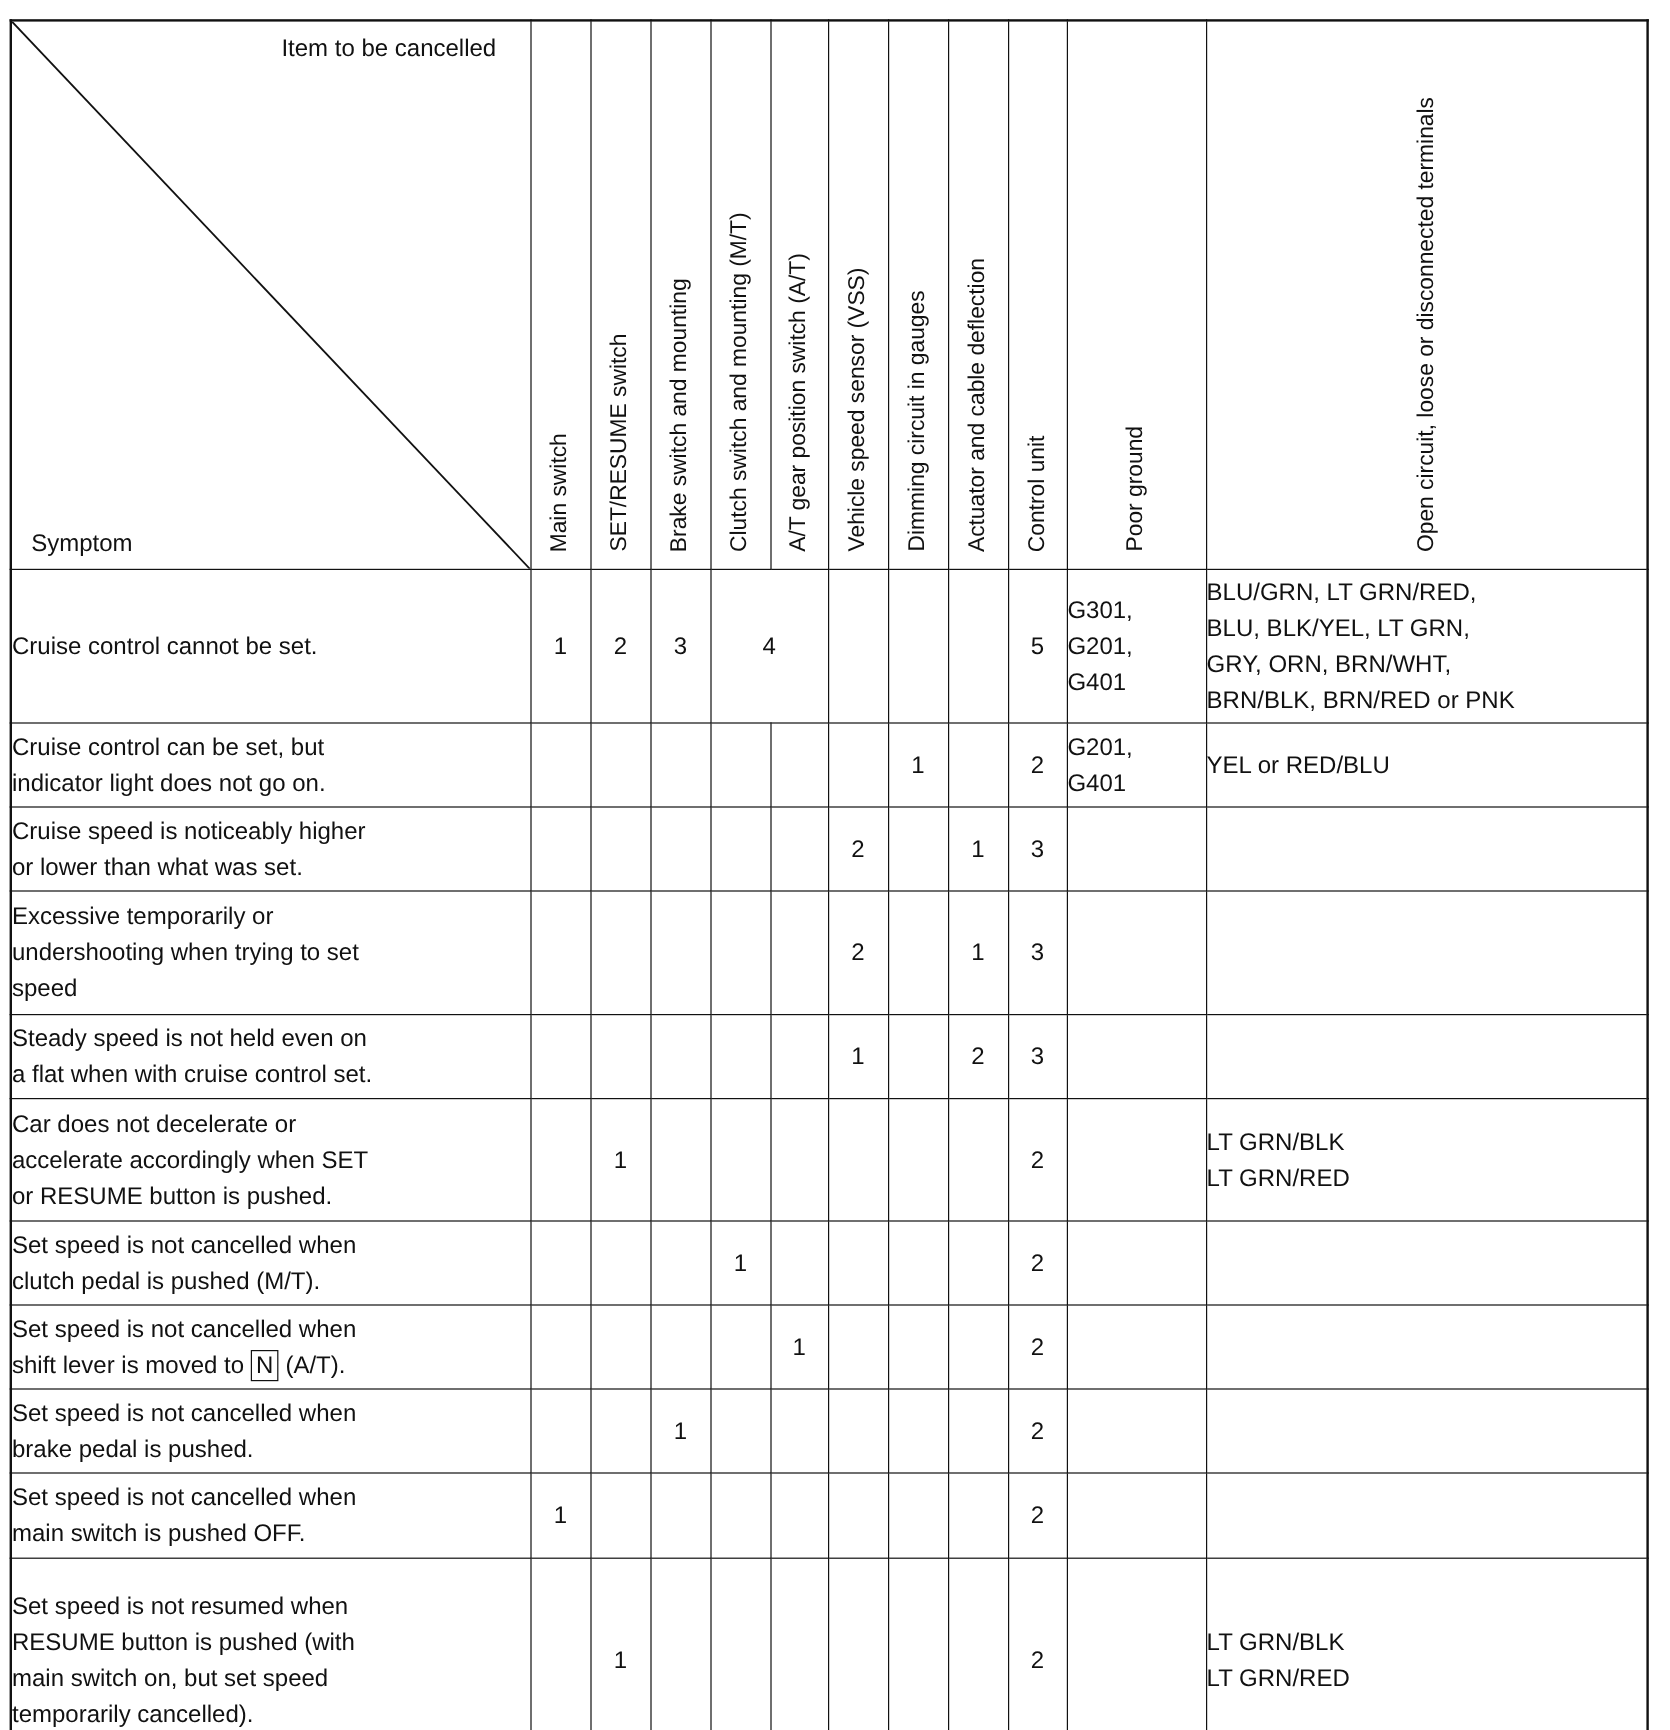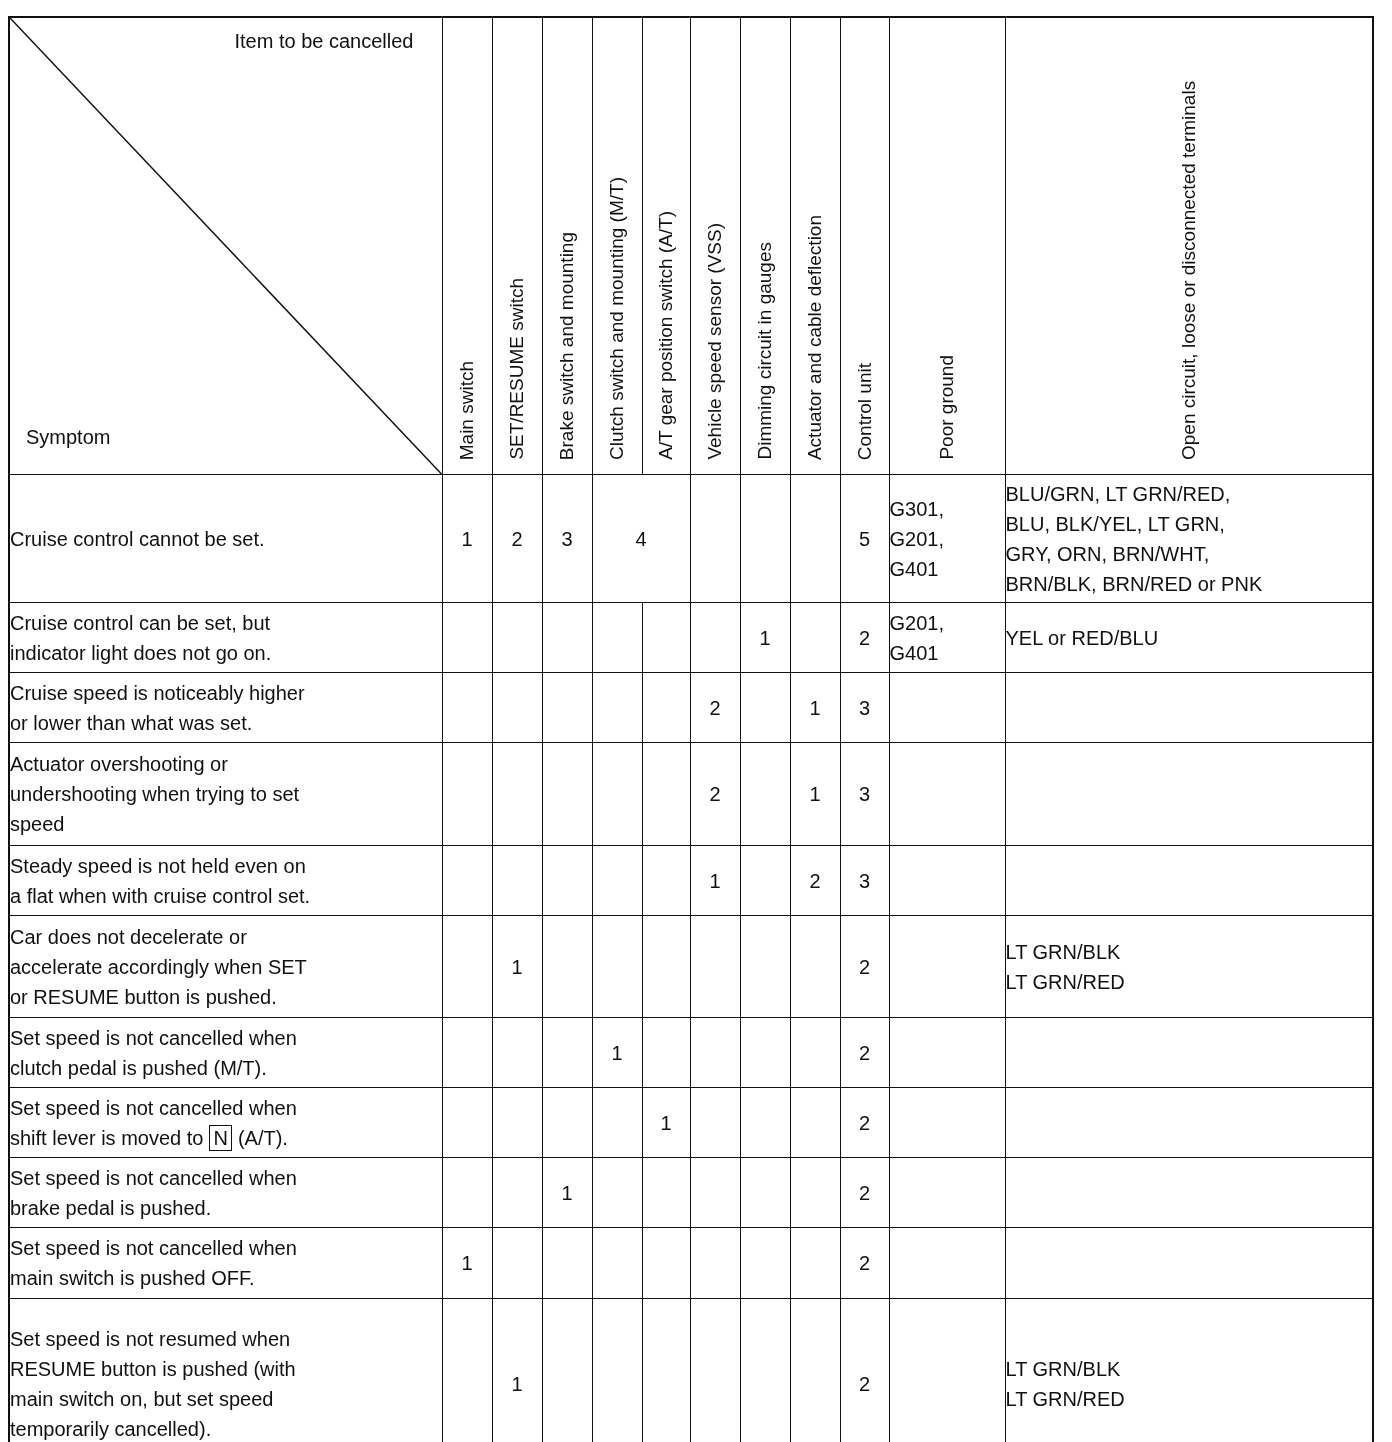--- a/index.html
+++ b/index.html
@@ -10,21 +10,21 @@
     width:1364px;
     border:2px solid #111;
   }
   table.chart td, table.chart th {
     border:1.5px solid #111; padding:0; font-weight:normal;
     font-size:20px; line-height:30px;
   }
   th.corner { height:456px; position:relative; vertical-align:top; }
   th.corner svg { position:absolute; left:0; top:0; width:100%; height:100%; }
   .corner-top { position:absolute; right:28px; top:8px; font-size:20px; }
-  .corner-bot { position:absolute; left:16px; bottom:22px; font-size:20px; }
+  .corner-bot { position:absolute; left:16px; bottom:6px; font-size:20px; }
   th.vh { position:relative; vertical-align:bottom; }
   .vtext {
     position:absolute; bottom:14px; left:50%;
     writing-mode:vertical-rl; transform:translateX(-50%) rotate(180deg);
     white-space:nowrap; font-size:19px; line-height:24px; text-align:left;
   }
   .vtext.two { white-space:normal; height:420px; }
   td.sym { padding:6px 10px 6px 16px; vertical-align:middle; }
   td.num { text-align:center; vertical-align:middle; }
   td.gr { padding:0 10px 0 18px; vertical-align:middle; }
@@ -150,21 +150,21 @@
         <td class="num"></td>
         <td class="num">2</td>
         <td class="num"></td>
         <td class="num">1</td>
         <td class="num">3</td>
         <td class="gr"></td>
         <td class="wire"></td>
       </tr>
       <tr style="height: 103px;">
         <td class="sym">
-          <div>Actuator overshooting or</div>
+          <div>Excessive temporarily or</div>
           <div>undershooting when trying to set</div>
           <div>speed</div>
         </td>
         <td class="num"></td>
         <td class="num"></td>
         <td class="num"></td>
         <td class="num"></td>
         <td class="num"></td>
         <td class="num">2</td>
         <td class="num"></td>

